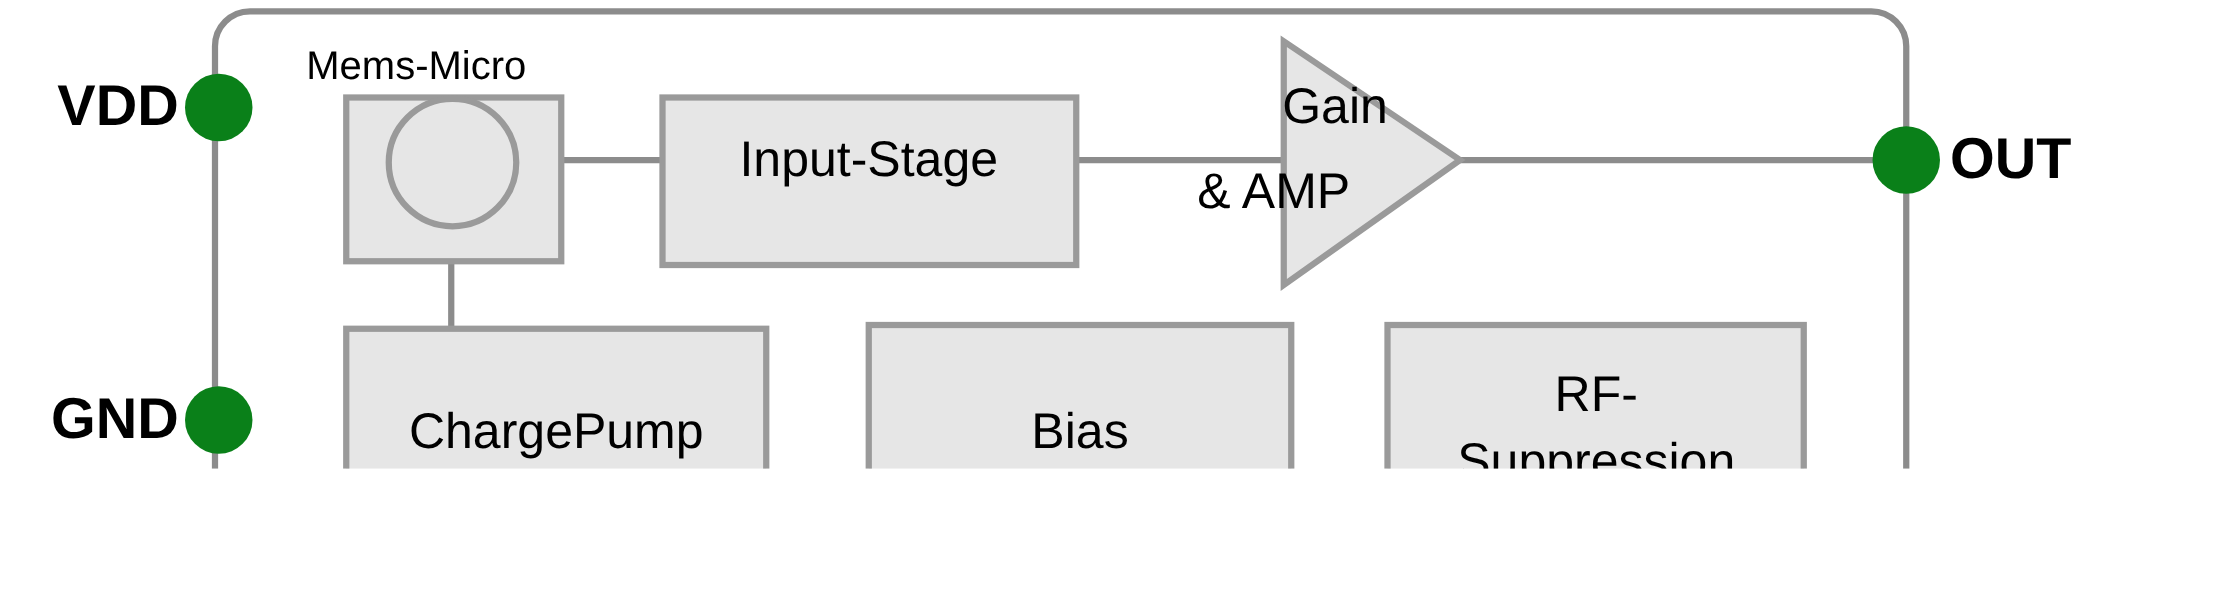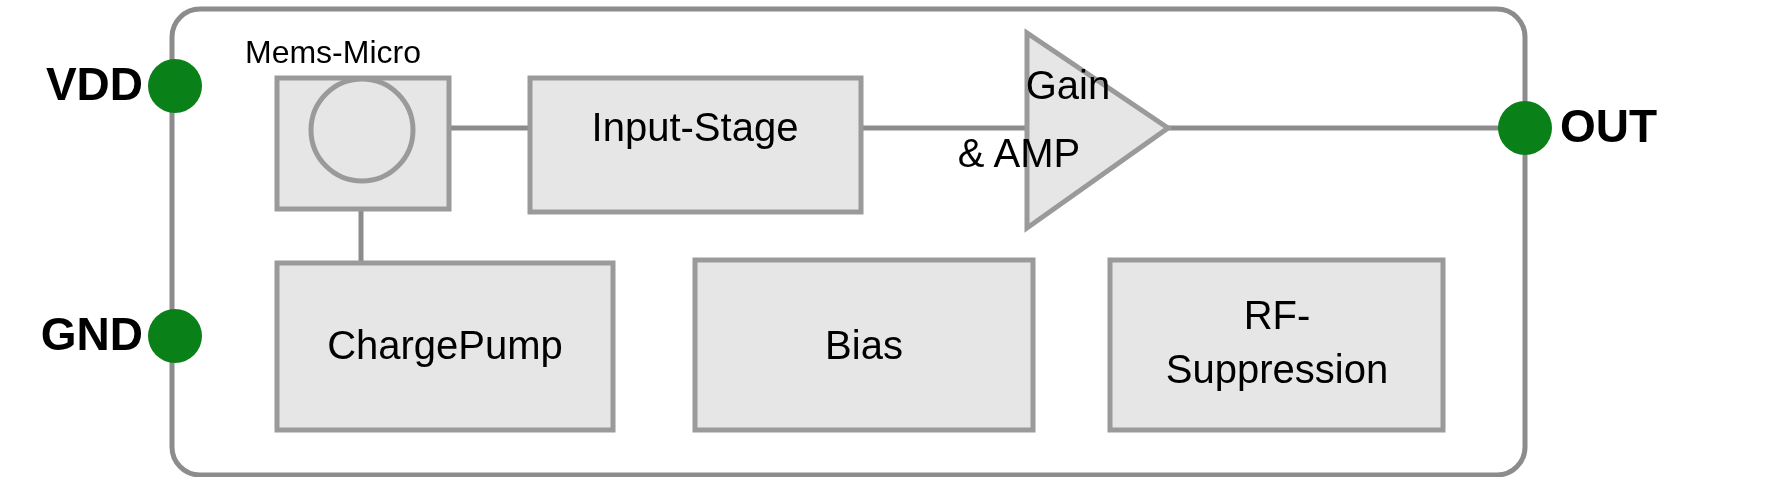--- a/index.html
+++ b/index.html
@@ -6,21 +6,21 @@
     margin: 0;
     padding: 0;
     background: #ffffff;
   }
   body {
     font-family: "Liberation Sans", sans-serif;
   }
   #canvas {
     position: relative;
     width: 1772px;
-    height: 477px;
+    height: 375px;
     background: #ffffff;
     overflow: hidden;
   }
   #diagram-svg {
     position: absolute;
     top: 0;
     left: 0;
     width: 1772px;
     height: 491px;
   }

